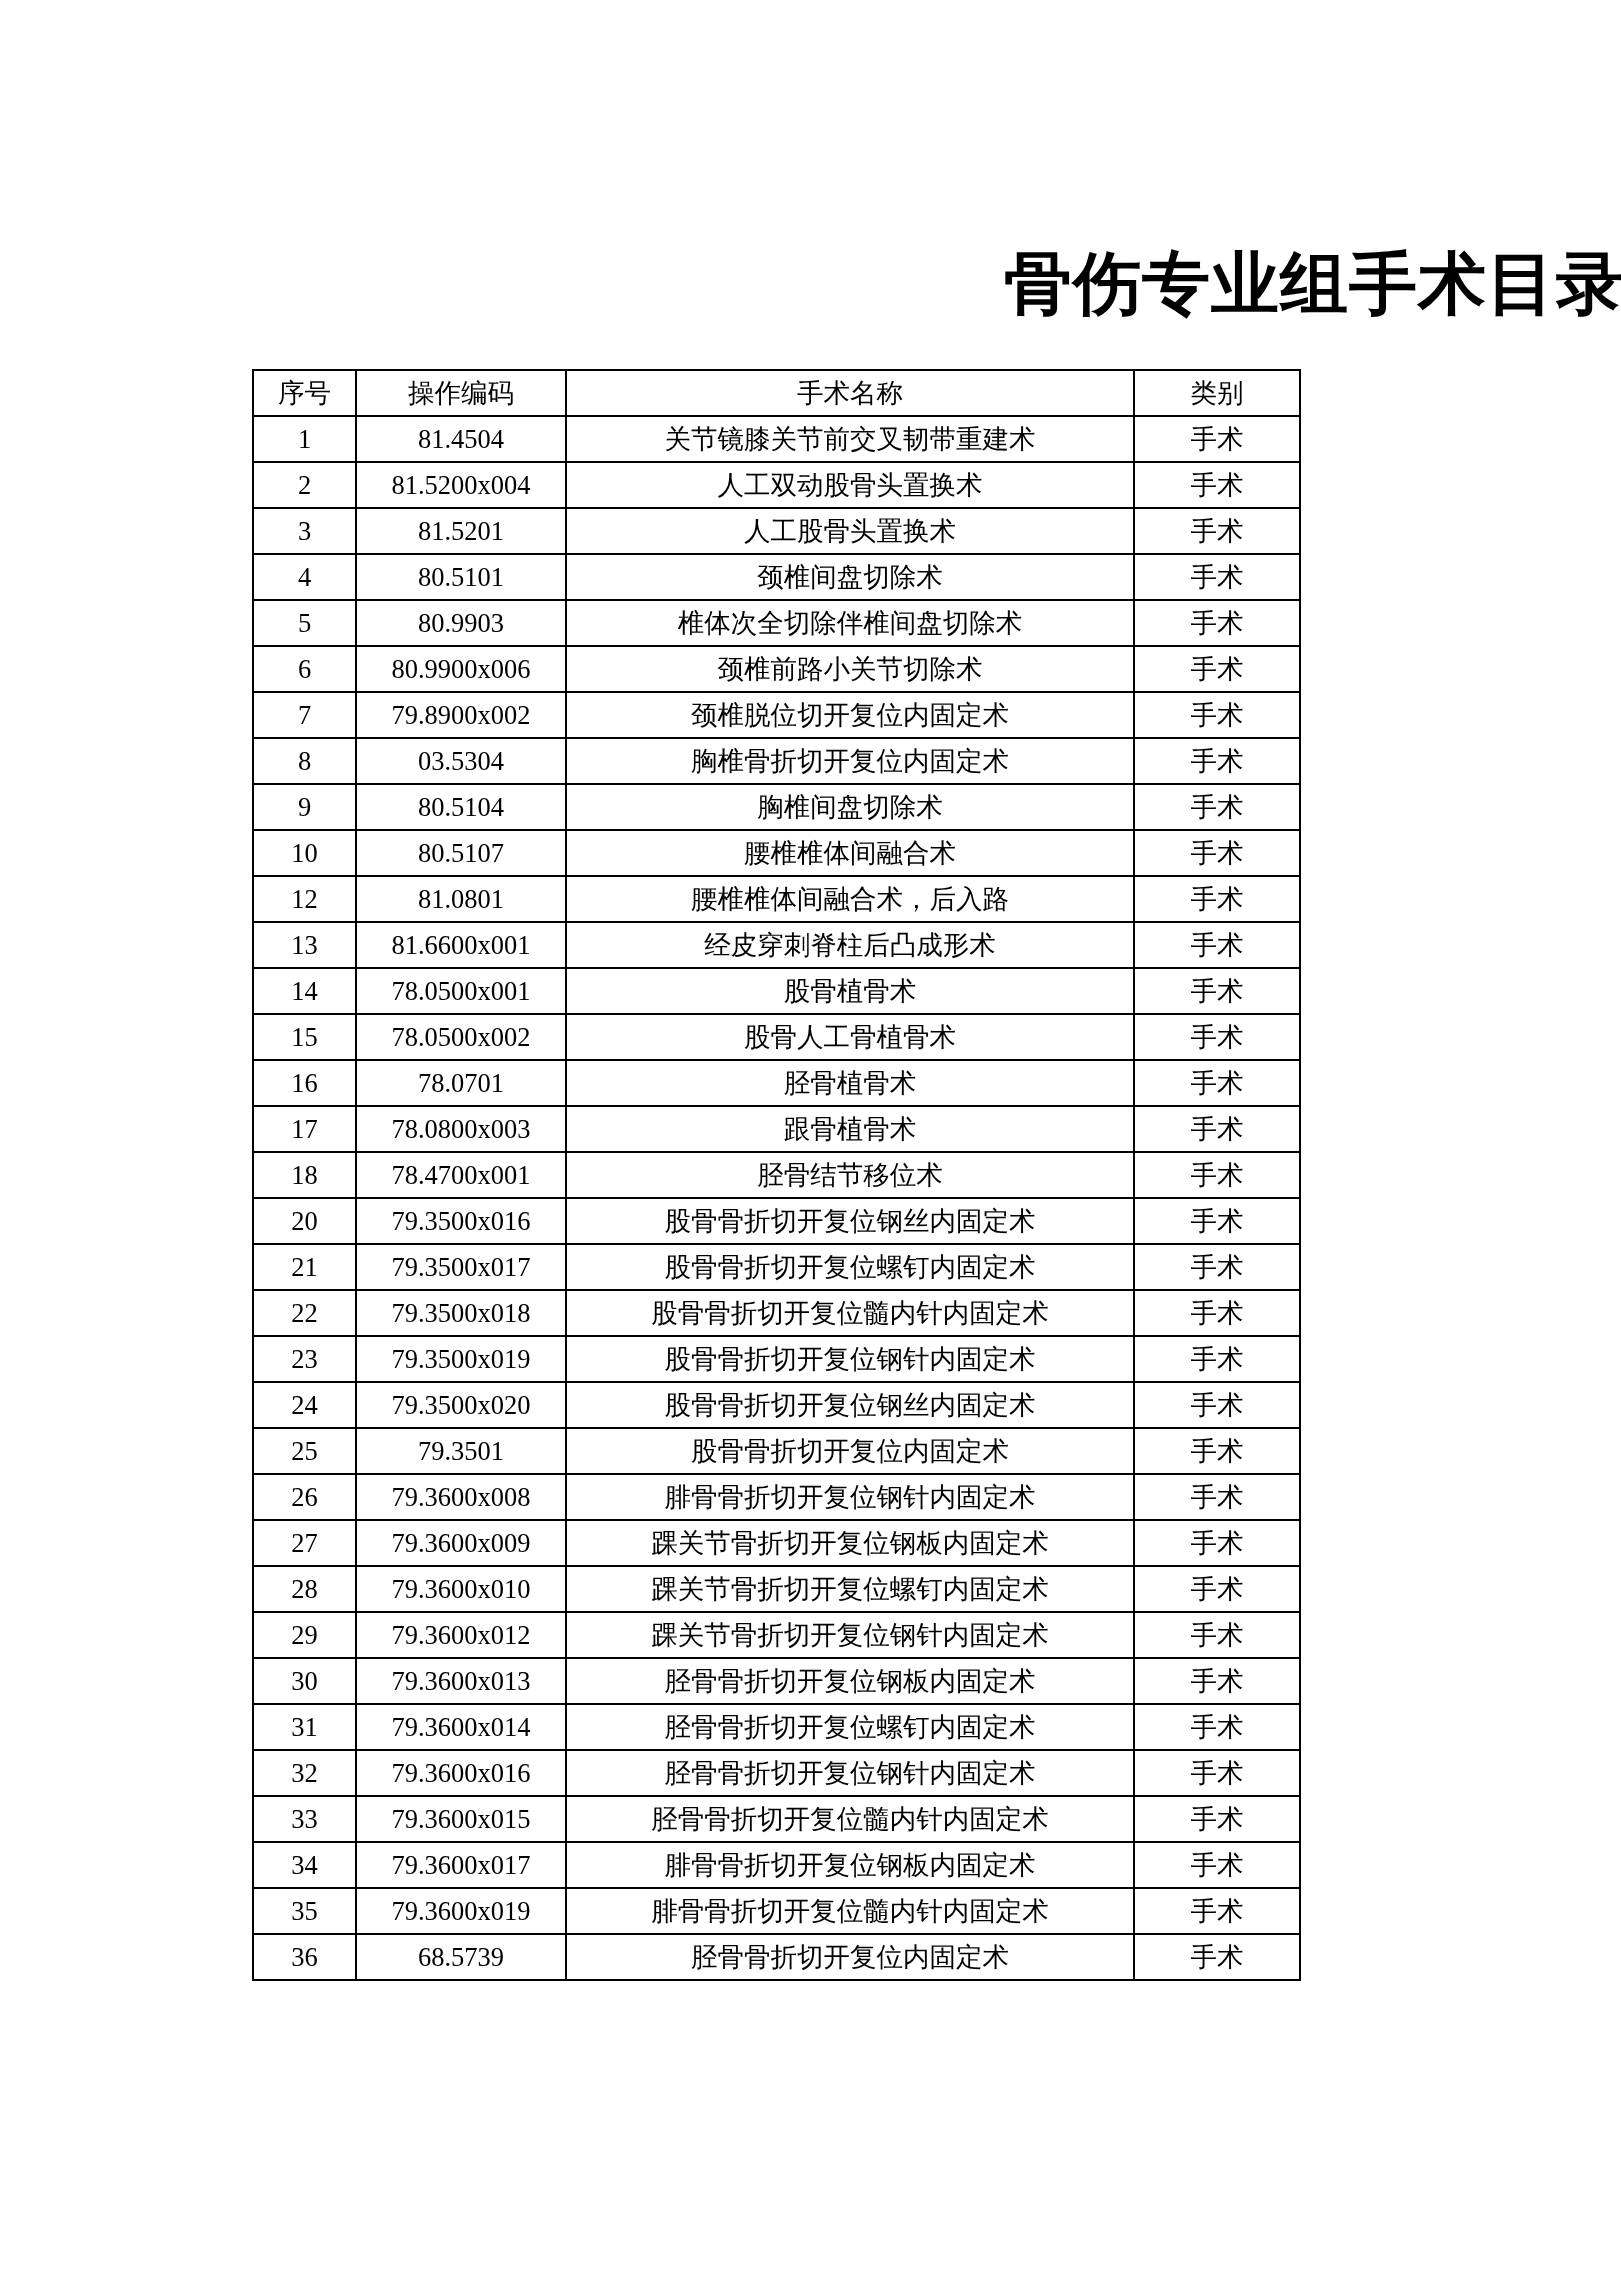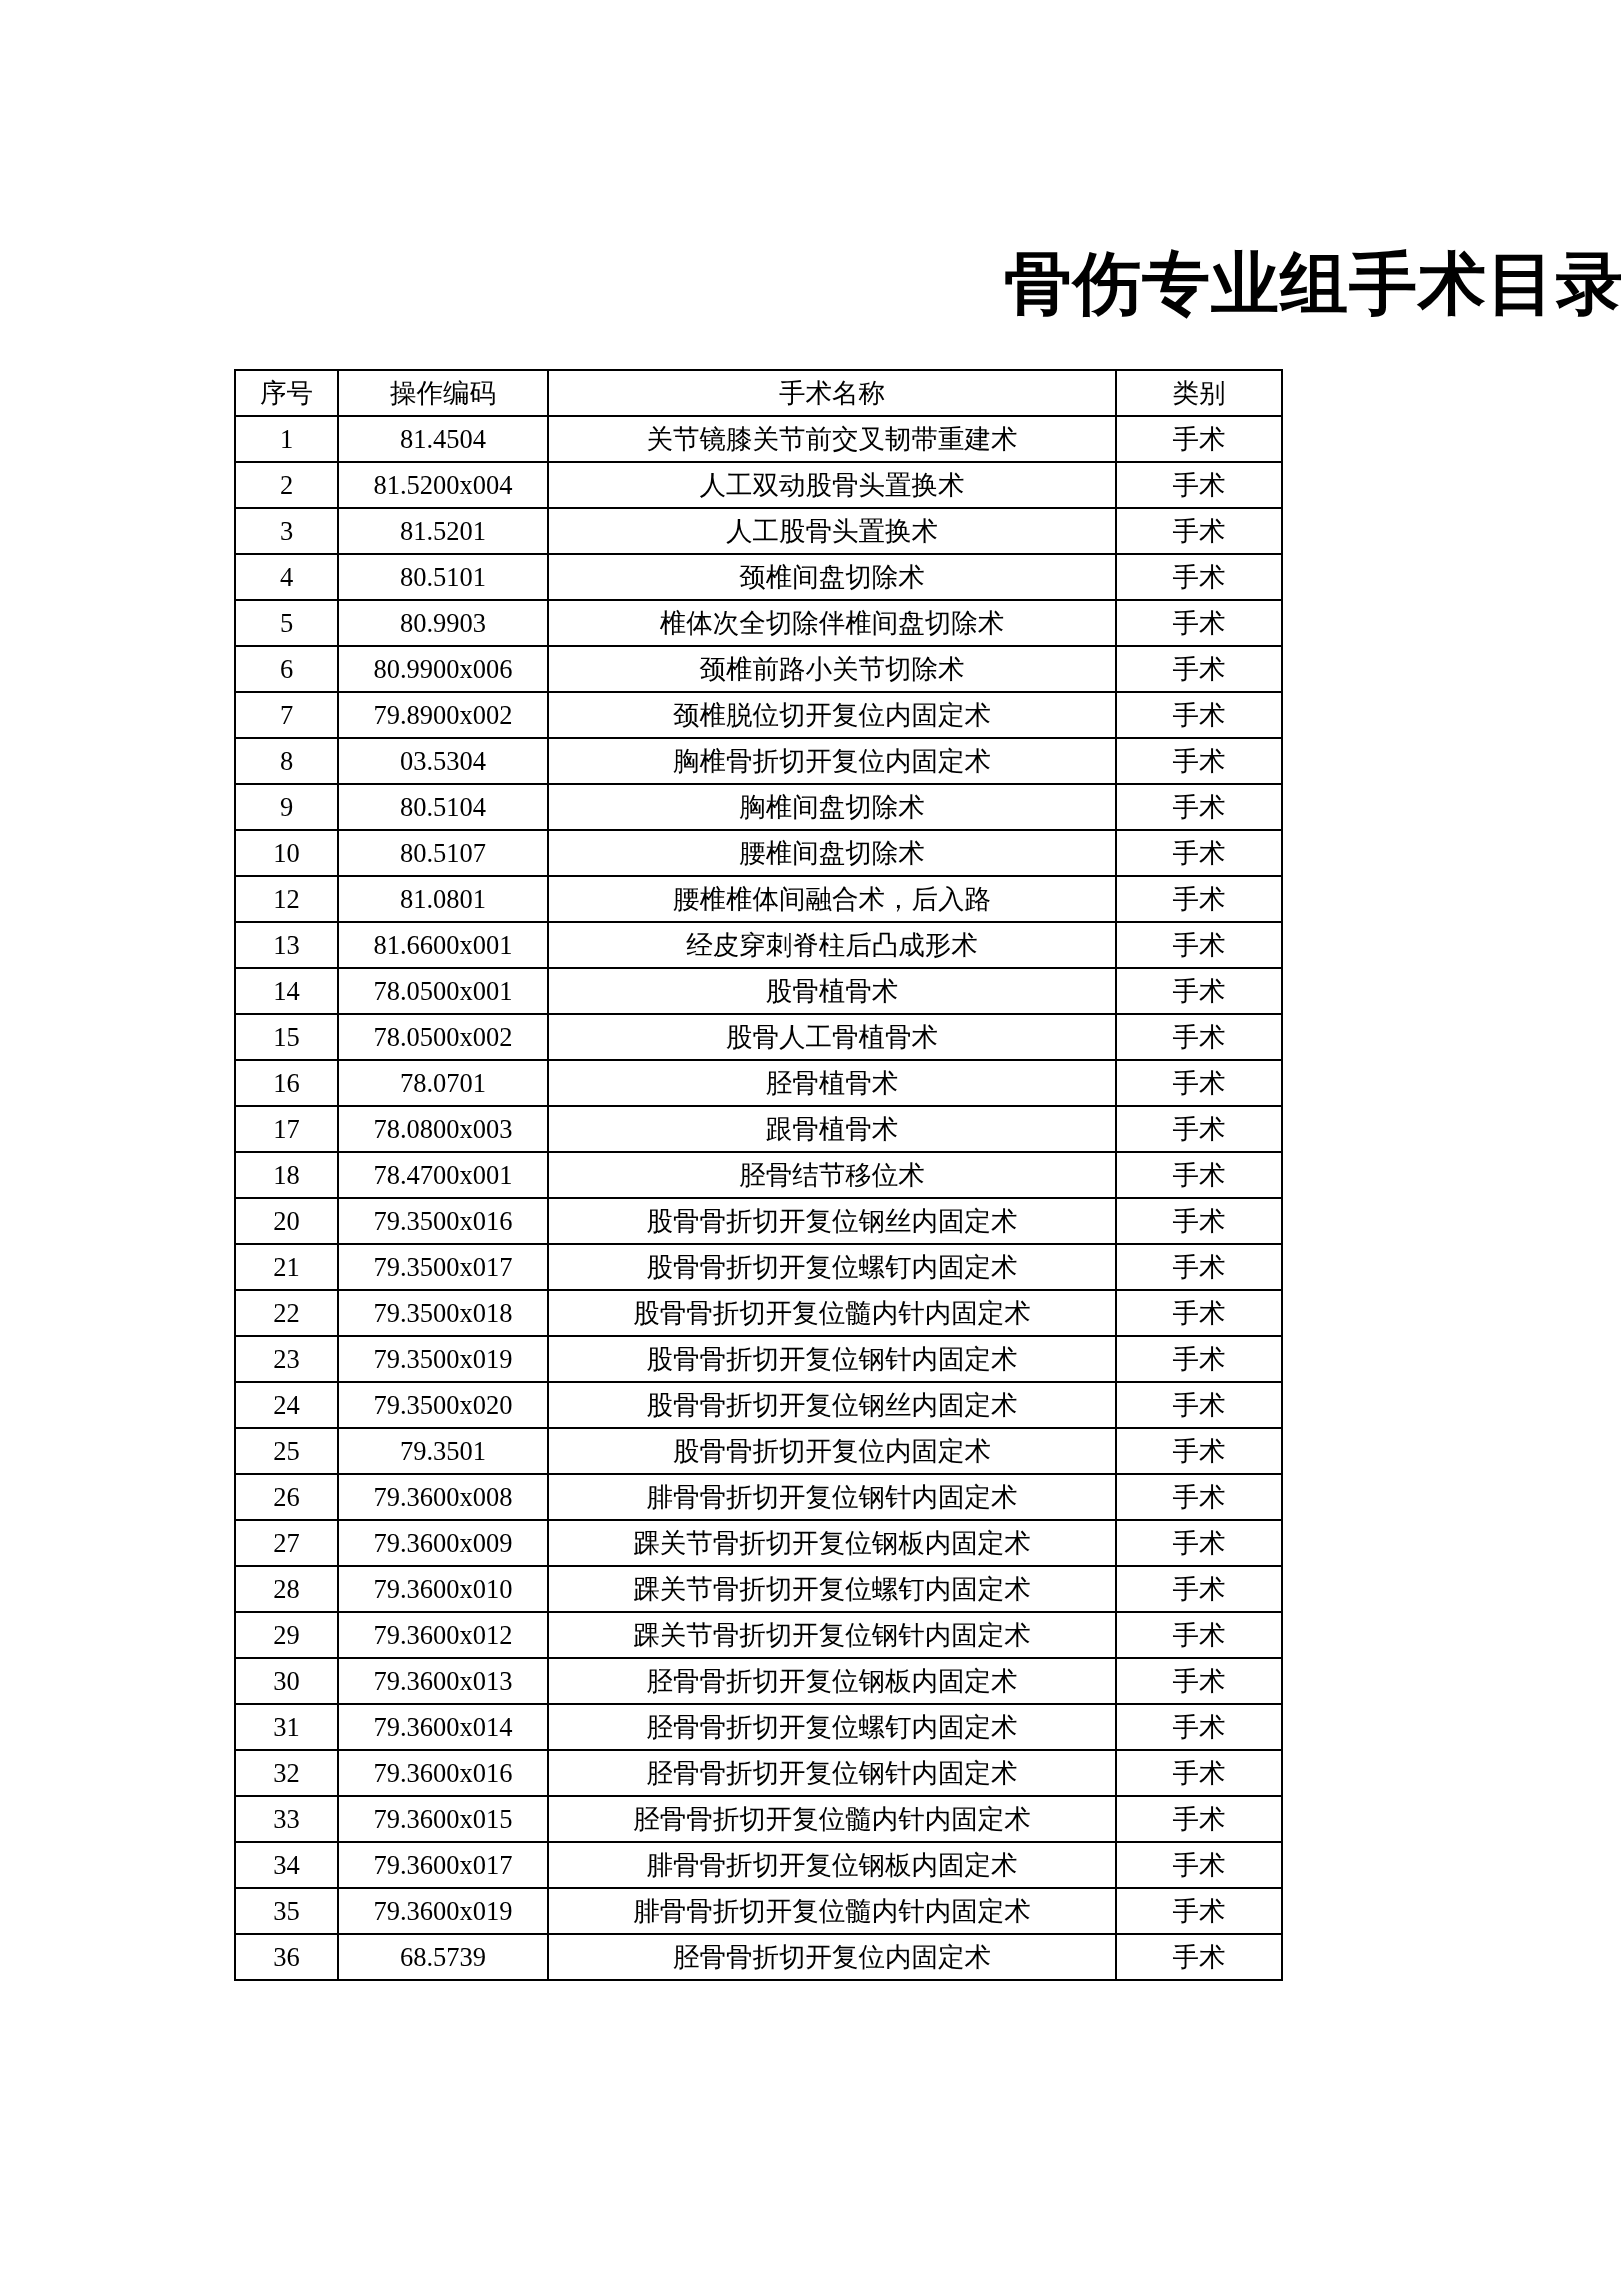--- a/index.html
+++ b/index.html
@@ -26,21 +26,21 @@
     width: 100%;
     margin: 0;
     text-align: right;
     font-size: 68px;
     font-weight: 700;
     letter-spacing: 1px;
     line-height: 1.05;
   }
   table.catalog {
     position: absolute;
-    left: 234px;
+    left: 252px;
     top: 369px;
     width: 1047px;
     border-collapse: collapse;
     table-layout: fixed;
   }
   table.catalog th,
   table.catalog td {
     border: 2px solid #000000;
     height: 44px;
     padding: 0 3.9px;
@@ -130,21 +130,21 @@
         </tr>
         <tr>
           <td>9</td>
           <td>80.5104</td>
           <td>胸椎间盘切除术</td>
           <td>手术</td>
         </tr>
         <tr>
           <td>10</td>
           <td>80.5107</td>
-          <td>腰椎间盘切除术</td>
+          <td>腰椎椎体间融合术</td>
           <td>手术</td>
         </tr>
         <tr>
           <td>12</td>
           <td>81.0801</td>
           <td>腰椎椎体间融合术，后入路</td>
           <td>手术</td>
         </tr>
         <tr>
           <td>13</td>

